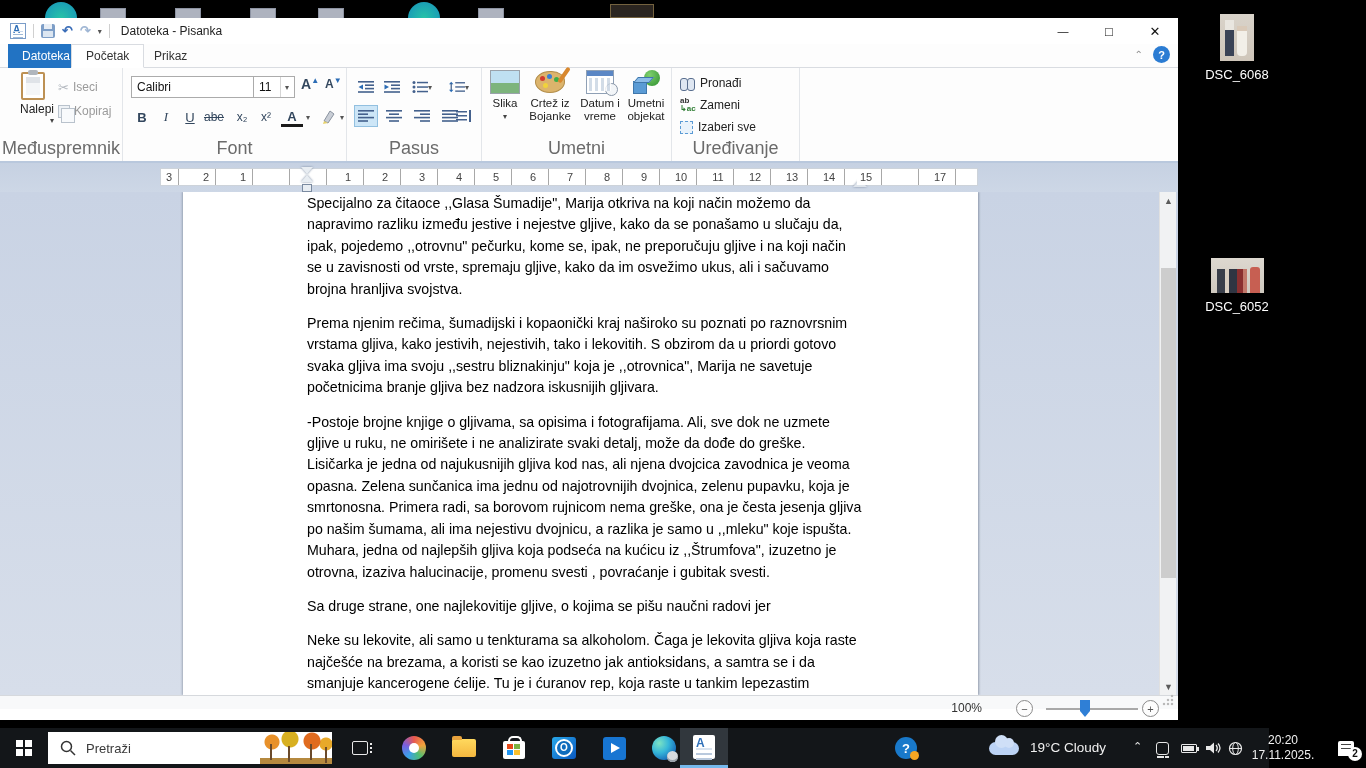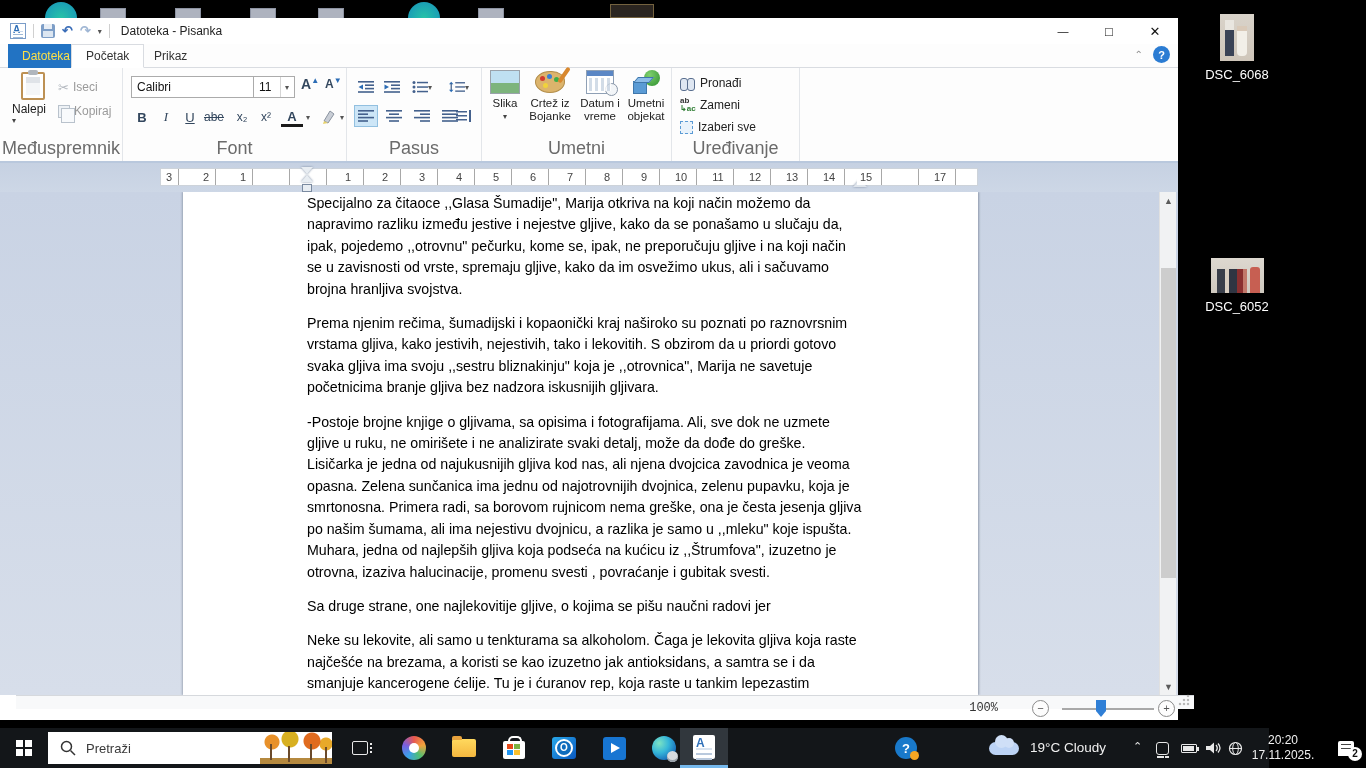--- a/index.html
+++ b/index.html
@@ -27,35 +27,35 @@
   .undo-ic { color:#3a6db8; }
   .redo-ic { color:#9fb6d4; }
   .qat-caret { font-size:8px; color:#555; }
   .title-text { font-size:12px; color:#222; margin-left:4px; }
   .win-controls { position:absolute; right:0; top:0; display:flex; }
   .wbtn { width:46px; height:26px; display:flex; align-items:center; justify-content:center; font-size:11px; color:#111; }
 
   
   .tabrow { position:absolute; left:0; top:26px; width:100%; height:24px; background:#fdfdfd; border-bottom:1px solid #d9dce1; }
   .tab { position:absolute; top:0; height:24px; display:flex; align-items:center; justify-content:center; font-size:12px; color:#333; padding:0 14px; }
-  .tab-file { left:8px; background:#2273c3; color:#fde047; }
+  .tab-file { left:8px; background:#2273c3; color:#ffffff; }
   .tab-home { left:71px; background:#fff; border:1px solid #d9dce1; border-bottom:1px solid #fff; }
   .tab-view { left:140px; }
   .tab-right { position:absolute; right:8px; top:2px; display:flex; align-items:center; gap:10px; }
   .rib-chevron { color:#8a8a8a; font-size:10px; }
   .help-circle { width:17px; height:17px; border-radius:50%; background:#2b7cd3; color:#fff; font-size:11px; font-weight:bold; display:flex; align-items:center; justify-content:center; }
 
   
   .ribbon { position:absolute; left:0; top:50px; width:100%; height:95px; background:#fdfdfd; border-bottom:2px solid #b9c8dd; }
   .group { position:absolute; top:0; height:93px; border-right:1px solid #e3e6ea; }
   .glabel { position:absolute; bottom:2px; left:0; width:100%; text-align:center; font-size:18px; color:#6b6b6b; }
   .g-clip { left:0; width:123px; } .g-font { left:123px; width:224px; } .g-par { left:347px; width:135px; }
   .g-ins { left:482px; width:190px; } .g-edit { left:672px; width:128px; }
 
-  .paste-btn { position:absolute; left:12px; top:4px; width:42px; height:72px; text-align:left; font-size:12px; color:#222; }
+  .paste-btn { position:absolute; left:12px; top:4px; width:42px; height:72px; text-align:right; font-size:12px; color:#222; }
   .clipboard-ic { width:24px; height:28px; margin:0 auto 2px; background:#fff; border:2px solid #bd9154; border-radius:2px; position:relative; }
   .clipboard-ic::before { content:""; position:absolute; left:5px; top:-4px; width:10px; height:5px; background:#b0b6bd; border-radius:2px; }
   .clipboard-ic::after { content:""; position:absolute; left:3px; top:3px; width:14px; height:18px; background:#f4f6f8; box-shadow:inset 0 2px 0 #dfe3e8, inset 0 6px 0 #dfe3e8; }
   .caret-down { font-size:8px; color:#444; }
   .small-btn { position:absolute; left:58px; height:18px; display:flex; align-items:center; gap:4px; font-size:12px; color:#9a9a9a; }
   .scissors-ic { color:#b3b8bf; font-size:13px; }
   .copy-ic { width:12px; height:13px; border:1px solid #b9c2cc; background:#eef2f6; position:relative; }
   .copy-ic::before { content:""; position:absolute; left:2px; top:2px; width:12px; height:13px; border:1px solid #b9c2cc; background:#f8fafc; }
 
   .combo { position:absolute; height:22px; background:#fff; border:1px solid #ababab; font-size:12px; color:#111; display:flex; align-items:center; padding:0 5px; }
@@ -108,21 +108,21 @@
   .docarea { position:absolute; left:0; top:174px; width:1178px; height:503px; background:linear-gradient(#c9d3e4,#d7deea); overflow:hidden; }
   .page { position:absolute; left:183px; top:0; width:795px; height:503px; background:#fff; box-shadow:1px 0 2px rgba(60,70,90,.4), -1px 0 2px rgba(60,70,90,.3); }
   .doc-text { position:absolute; left:124px; top:1px; width:556px; font-size:14.2px; line-height:21.4px; color:#000; }
   .doc-text p { margin-bottom:13px; }
 
   .vscroll { position:absolute; right:2px; top:174px; width:17px; height:503px; background:#f1f2f3; border-left:1px solid #e0e0e0; }
   .varrow { position:absolute; left:0; width:17px; height:17px; color:#5b5b5b; font-size:9px; display:flex; align-items:center; justify-content:center; }
   .vthumb { position:absolute; left:1px; top:76px; width:15px; height:310px; background:#cdcdcd; }
 
   
-  .statusbar { position:absolute; left:16px; top:677px; width:100%; height:14px; background:#f8f9fa; border-top:1px solid #d6d9dd;font-family:Liberation Mono, monospace; }
+  .statusbar { position:absolute; left:0; top:677px; width:100%; height:14px; background:#f8f9fa; border-top:1px solid #d6d9dd; }
   .zoom-text { position:absolute; right:196px; top:5px; font-size:12px; color:#333; }
   .zbtn { position:absolute; top:4px; width:17px; height:17px; border:1px solid #8a8a8a; border-radius:50%; color:#555; font-size:11px; display:flex; align-items:center; justify-content:center; background:#fdfdfd; }
   .ztrack { position:absolute; left:1046px; top:12px; width:92px; height:2px; background:#a9a9a9; }
   .zthumb { position:absolute; left:1080px; top:4px; width:10px; height:17px; background:#2f7fd6; clip-path:polygon(0 0,100% 0,100% 65%,50% 100%,0 65%); }
   .grip { position:absolute; right:4px; bottom:3px; width:12px; height:12px; background:
      radial-gradient(circle at 2px 10px,#b9b9b9 1.4px,transparent 1.6px),
      radial-gradient(circle at 6px 10px,#b9b9b9 1.4px,transparent 1.6px),
      radial-gradient(circle at 10px 10px,#b9b9b9 1.4px,transparent 1.6px),
      radial-gradient(circle at 6px 6px,#b9b9b9 1.4px,transparent 1.6px),
      radial-gradient(circle at 10px 6px,#b9b9b9 1.4px,transparent 1.6px),

